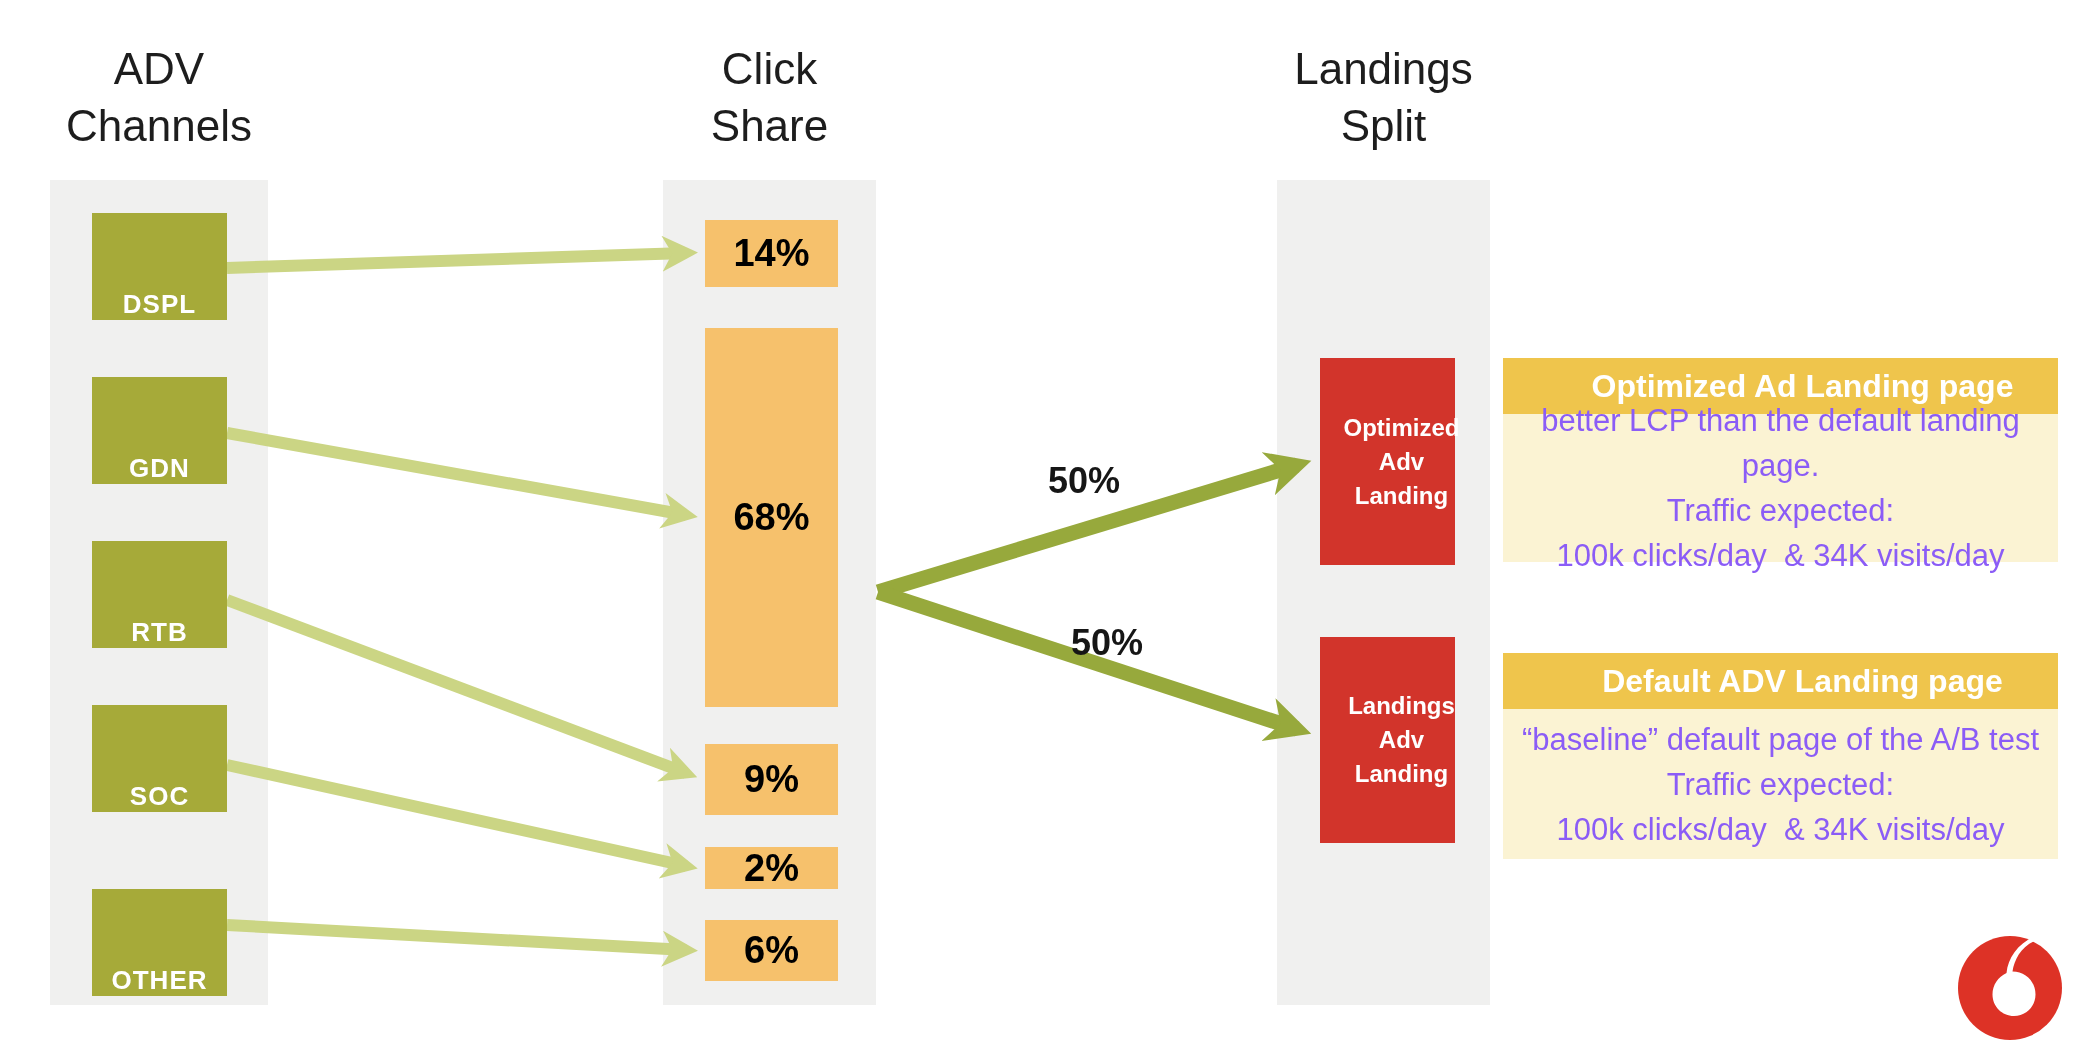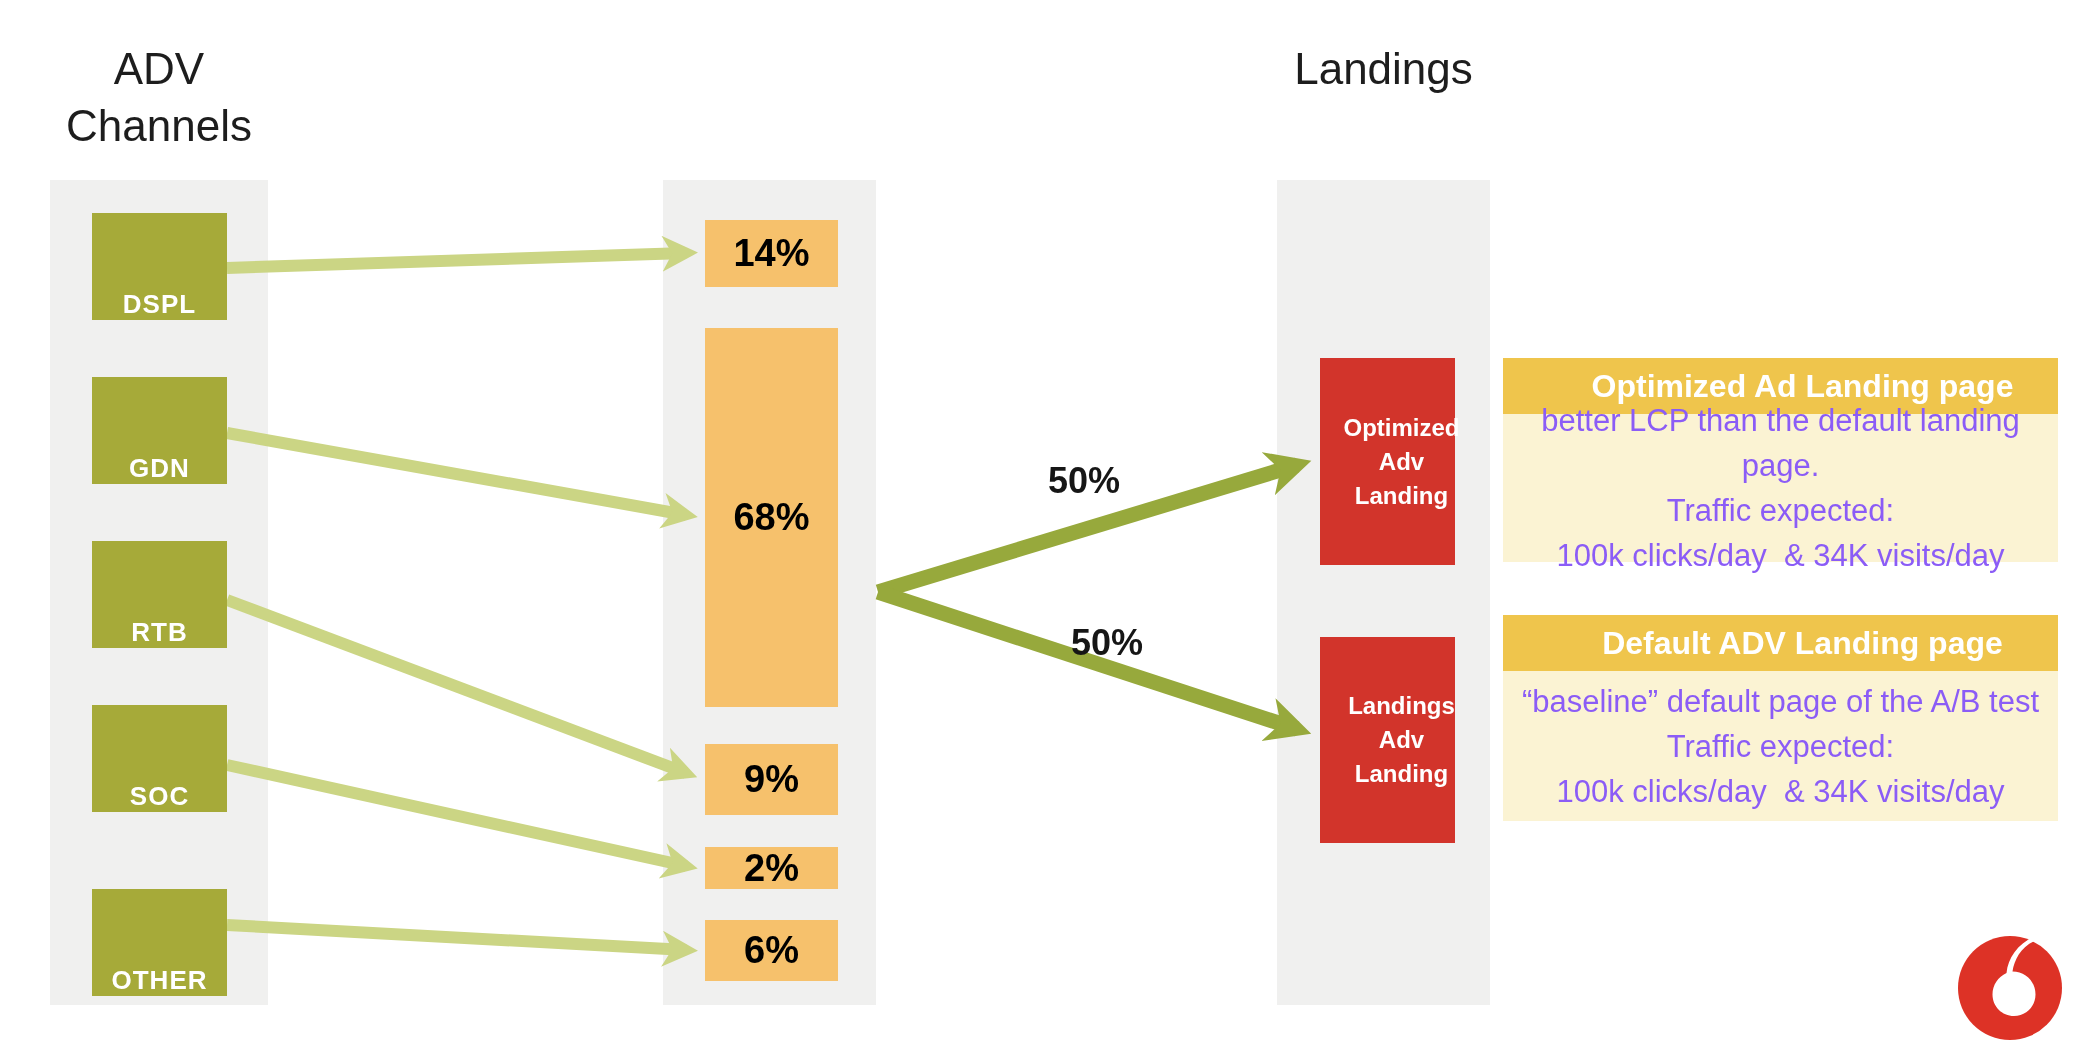--- a/index.html
+++ b/index.html
@@ -52,22 +52,27 @@
 <div class="canvas">
 
   <div class="colbg" style="left:50px"></div>
   <div class="colbg" style="left:663px;width:213px"></div>
   <div class="colbg" style="left:1277px;width:213px"></div>
 
   <div class="coltitle" style="left:50px;width:218px">
     <div>ADV</div>
     <div>Channels</div>
   </div>
+  <div class="coltitle" style="left:663px;width:213px">
+    <div>Click</div>
+    <div>Share</div>
+  </div>
   <div class="coltitle" style="left:1277px;width:213px">
     <div>Landings</div>
+    <div>Split</div>
   </div>
 
   <svg class="arrows" width="2090" height="1040">
     <defs>
       <marker id="ahl" markerWidth="3.2" markerHeight="3.2" refX="2" refY="1.5" orient="auto" markerUnits="strokeWidth">
         <path d="M0,0 L3,1.5 L0,3 L0.85,1.5 Z"></path>
       </marker>
       <marker id="ahd" markerWidth="3.2" markerHeight="3.2" refX="2" refY="1.5" orient="auto" markerUnits="strokeWidth">
         <path d="M0,0 L3,1.5 L0,3 L0.85,1.5 Z"></path>
       </marker>
@@ -128,21 +133,21 @@
   </div>
 
   <div class="card" style="top:358px">
     <div class="card-h">Optimized Ad Landing page</div>
     <div class="card-b" style="height:148px">
       <div class="card-line">better LCP than the default landing page.</div>
       <div class="card-line">Traffic expected:</div>
       <div class="card-line">100k clicks/day  &amp; 34K visits/day</div>
     </div>
   </div>
-  <div class="card" style="top:615px">
+  <div class="card" style="top:653px">
     <div class="card-h">Default ADV Landing page</div>
     <div class="card-b" style="height:150px">
       <div class="card-line">“baseline” default page of the A/B test</div>
       <div class="card-line">Traffic expected:</div>
       <div class="card-line">100k clicks/day  &amp; 34K visits/day</div>
     </div>
   </div>
 
   <svg class="logo" viewBox="0 0 104 104">
     <circle cx="52" cy="52" r="52"></circle>

